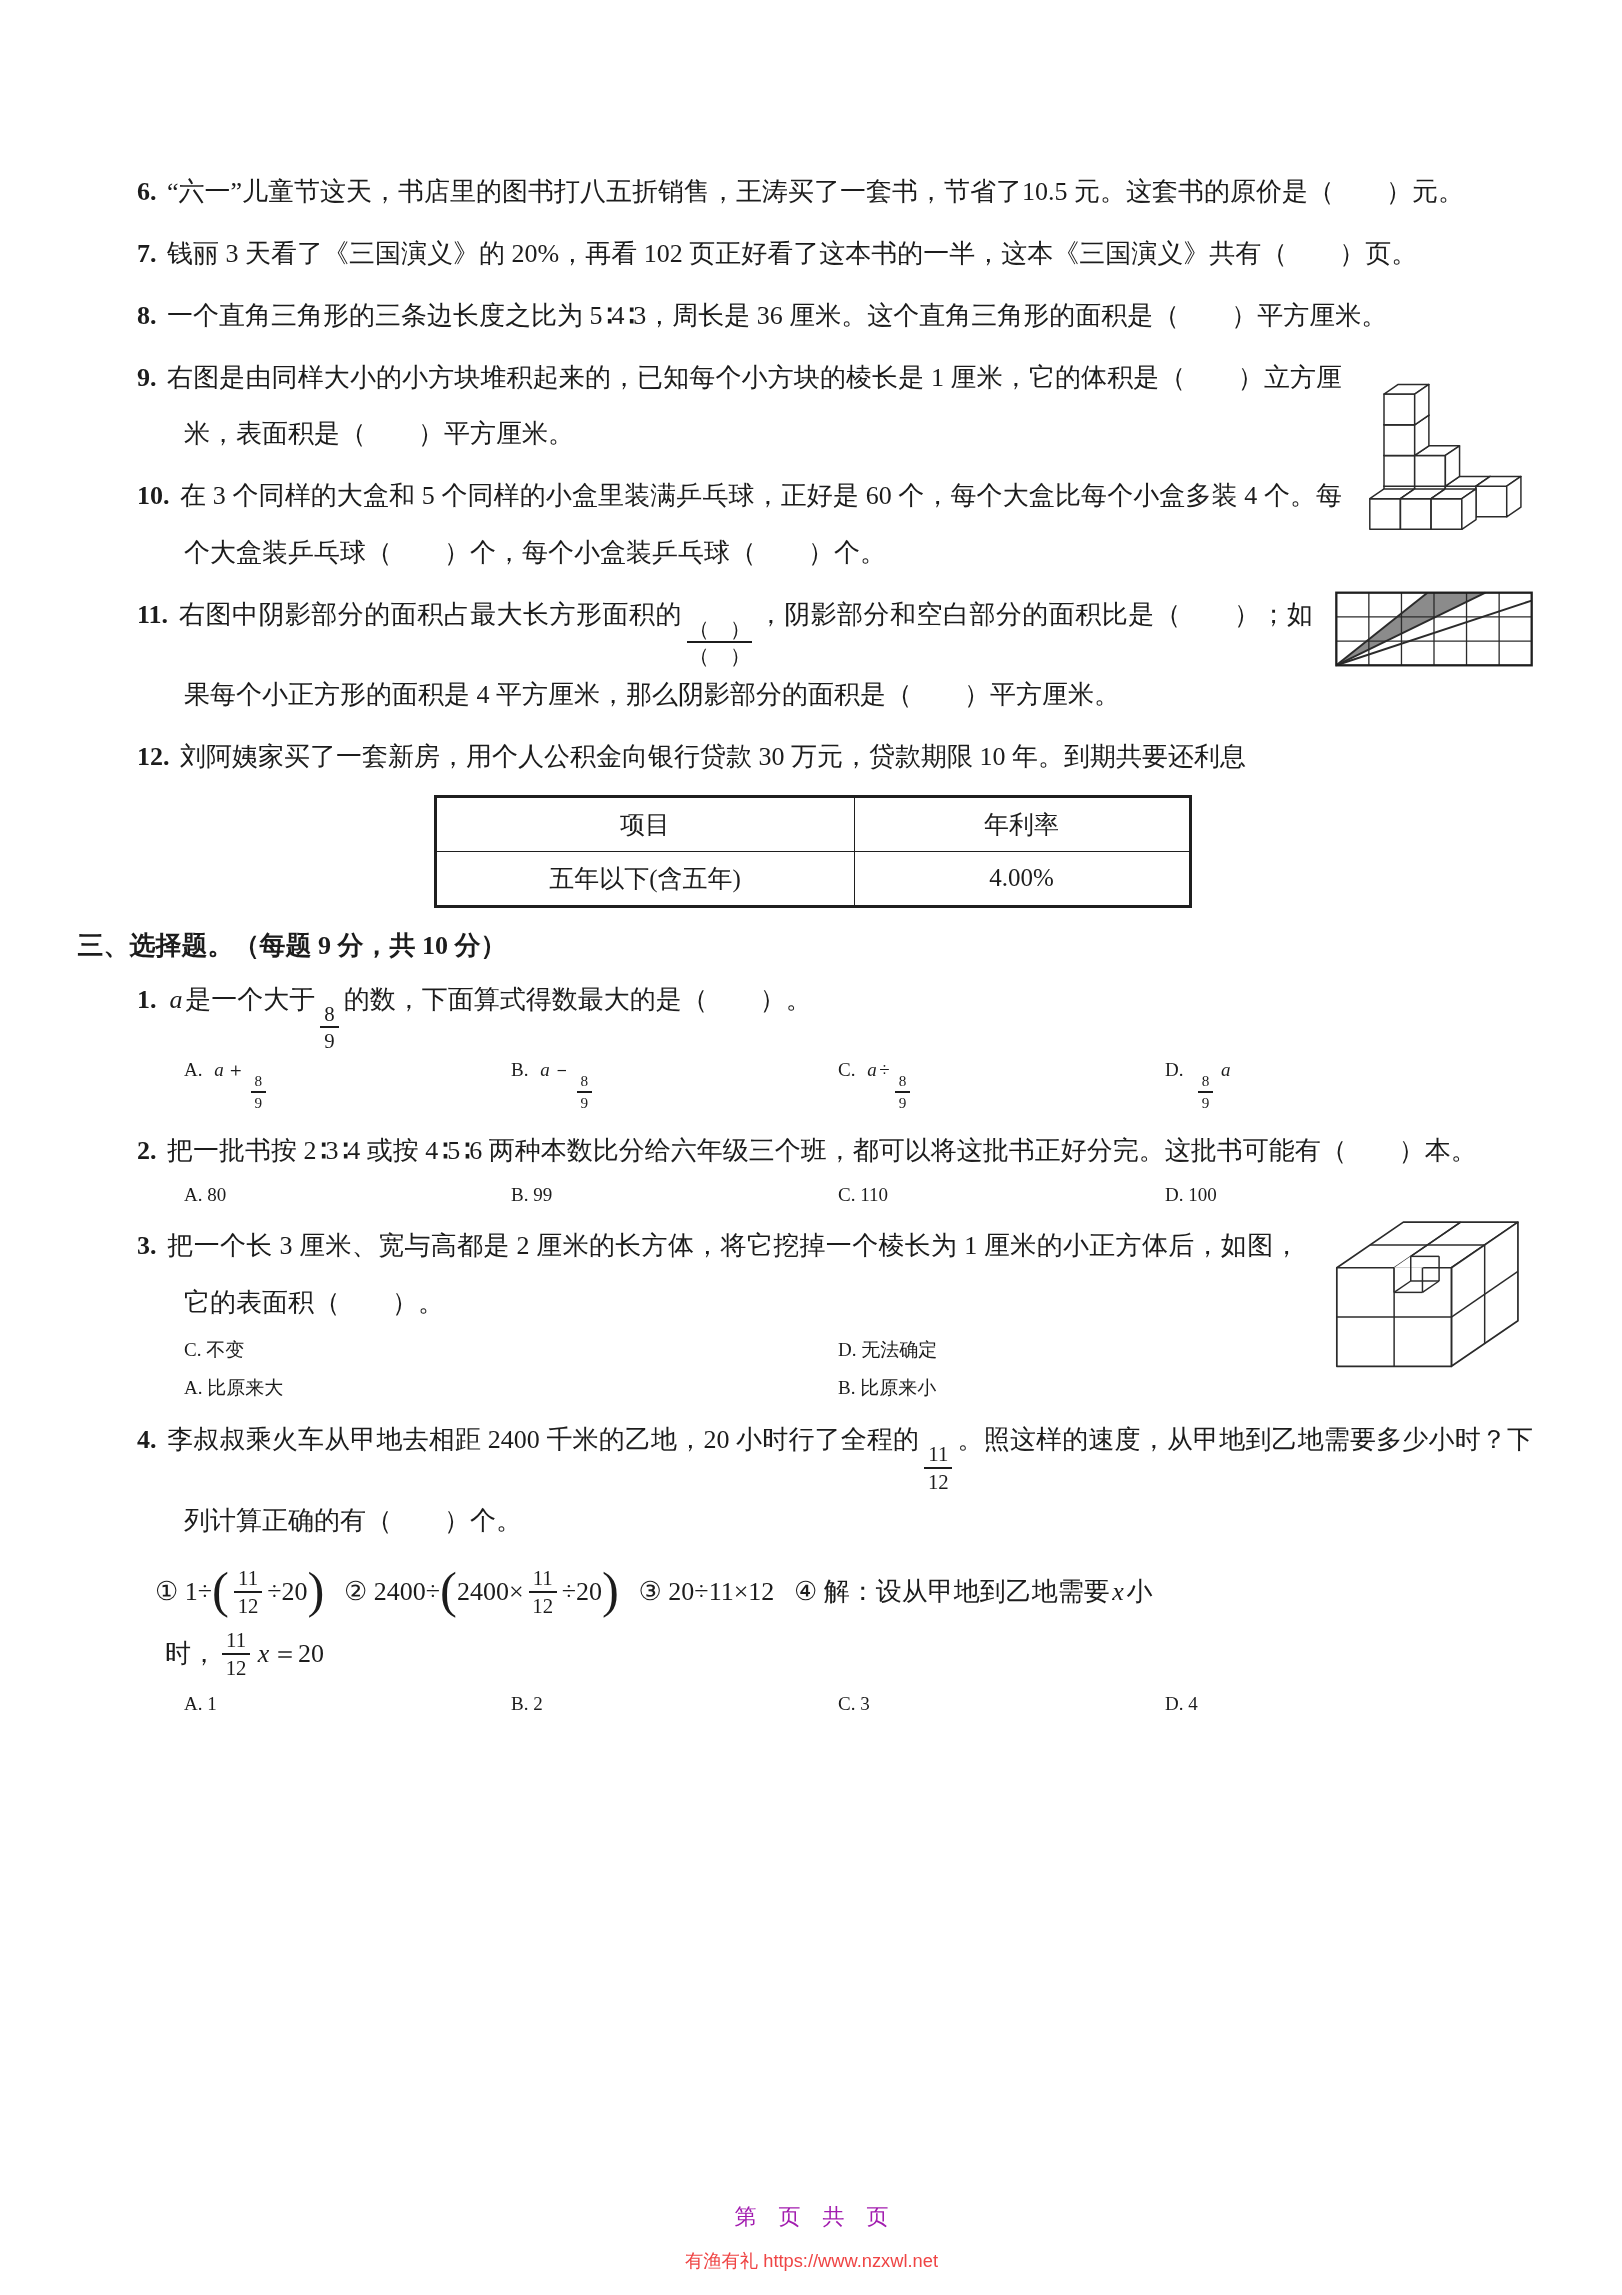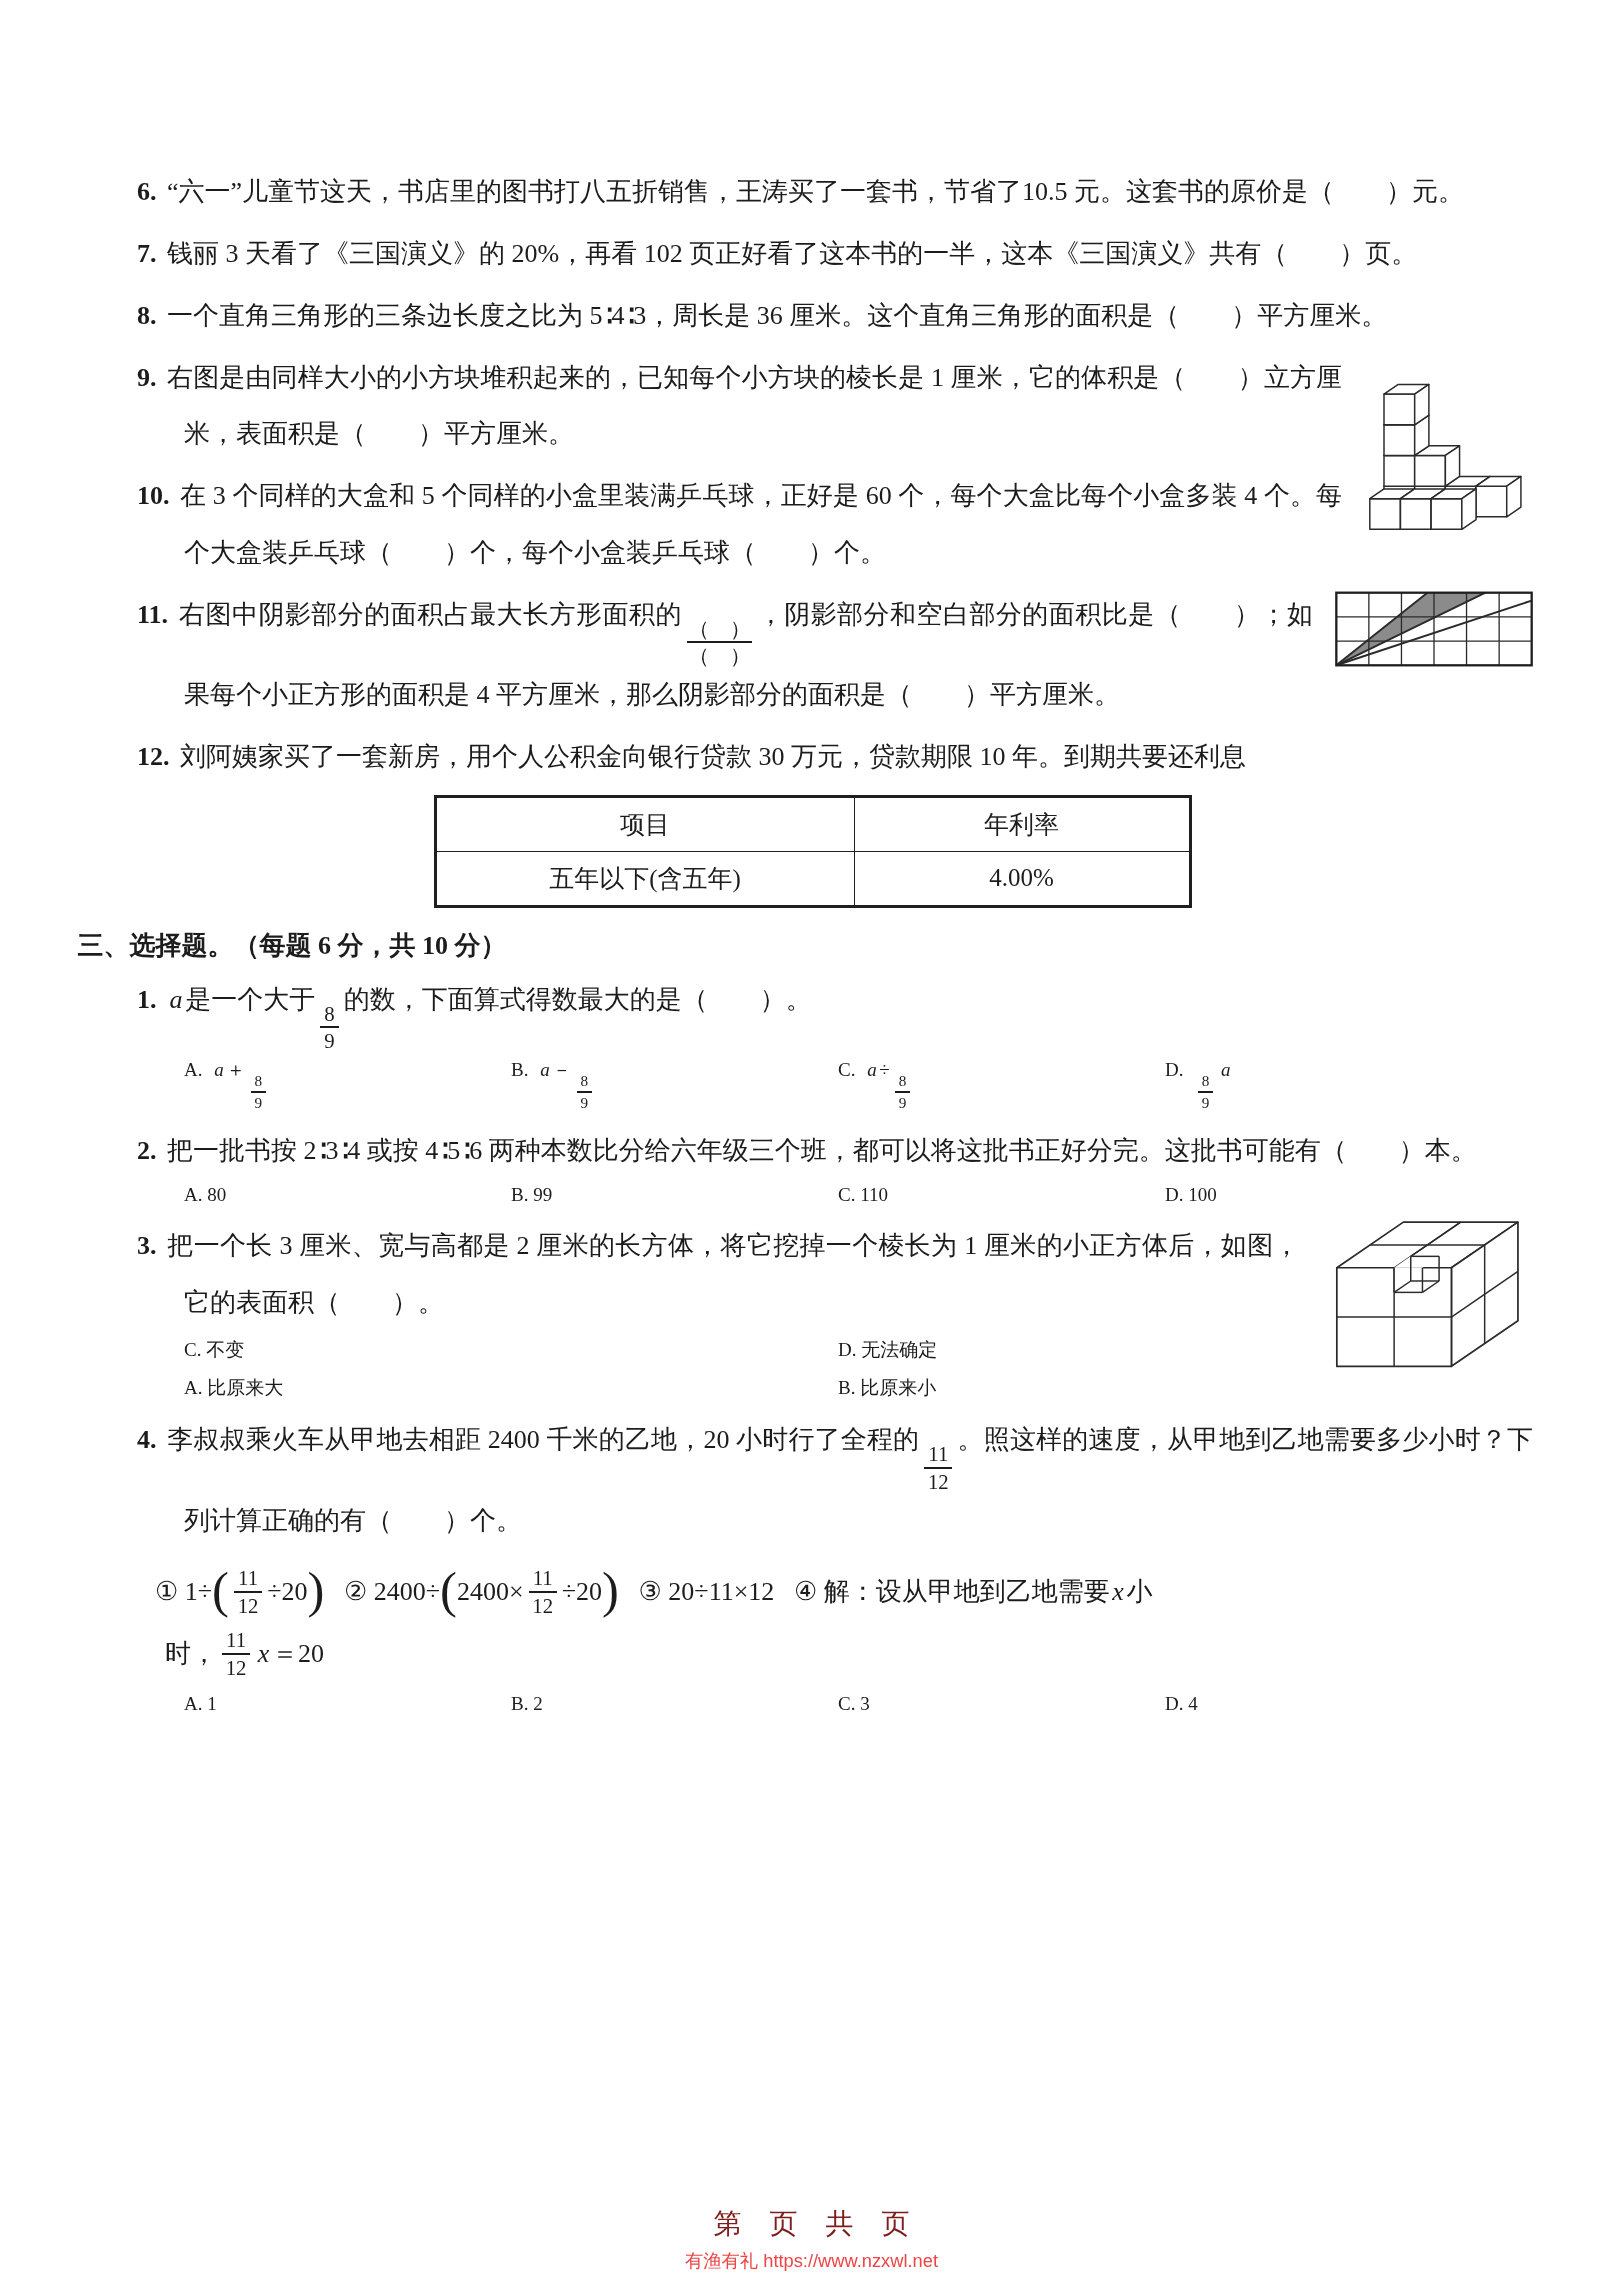--- a/index.html
+++ b/index.html
@@ -29,21 +29,21 @@
   .tline{position:relative;height:60px;line-height:60px;font-size:26px}
   .wany{position:absolute;left:92px}
   .ttitle{position:absolute;left:0;right:0;text-align:center;font-weight:700}
   table.loan{border-collapse:collapse;margin:9.2px auto 3.9px;width:758px;border:3.3px solid #1f1f1f}
   table.loan td{border:1.6px solid #1f1f1f;height:55px;text-align:center;font-size:25px;vertical-align:middle}
   table.loan td.c1{width:419px}
   .fig{float:right;background:#fff}
   .fig9{width:165px;height:196px;margin:-10.5px 3.9px 9.2px 22px}
   .fig11{width:198px;height:76px;margin:3.9px 0 7.9px 22px}
   .fig3{width:198px;height:154px;margin:-2.6px 6.5px 7.9px 29px}
-  .pagefoot{position:absolute;left:0;right:0;bottom:52px;text-align:center;font-size:28px;color:#7f1d1d}
+  .pagefoot{position:absolute;left:0;right:0;bottom:63px;text-align:center;font-size:22px;color:#a21caf}
   .watermark{position:absolute;left:0;right:0;bottom:22px;text-align:center;font-size:18.3px;color:#ef4444;
              font-family:"Liberation Sans","DejaVu Sans",sans-serif}
   svg{display:block;width:100%;height:100%}
 </style>
 </head>
 <body>
 
 <div class="sheet">
   <div class="content">
 
@@ -136,21 +136,21 @@
           <td class="c1">项目</td>
           <td>年利率</td>
         </tr>
         <tr>
           <td class="c1">五年以下(含五年)</td>
           <td>4.00%</td>
         </tr>
       </tbody>
     </table>
 
-    <div class="sec">三、选择题。（每题 6 分，共 10 分）</div>
+    <div class="sec">三、选择题。（每题 9 分，共 10 分）</div>
 
     <div class="q"><span class="qno">1.</span><span class="var">a</span><span>是一个大于</span><span class="frac">
           <span class="fnum">8</span>
           <span class="fden">9</span>
         </span><span>的数，下面算式得数最大的是（　　）。</span></div>
 
     <div class="opts">
       <span class="opt"><span class="optlabel">A.</span><span class="var">a</span><span>＋</span><span class="frac">
             <span class="fnum">8</span>
             <span class="fden">9</span>

